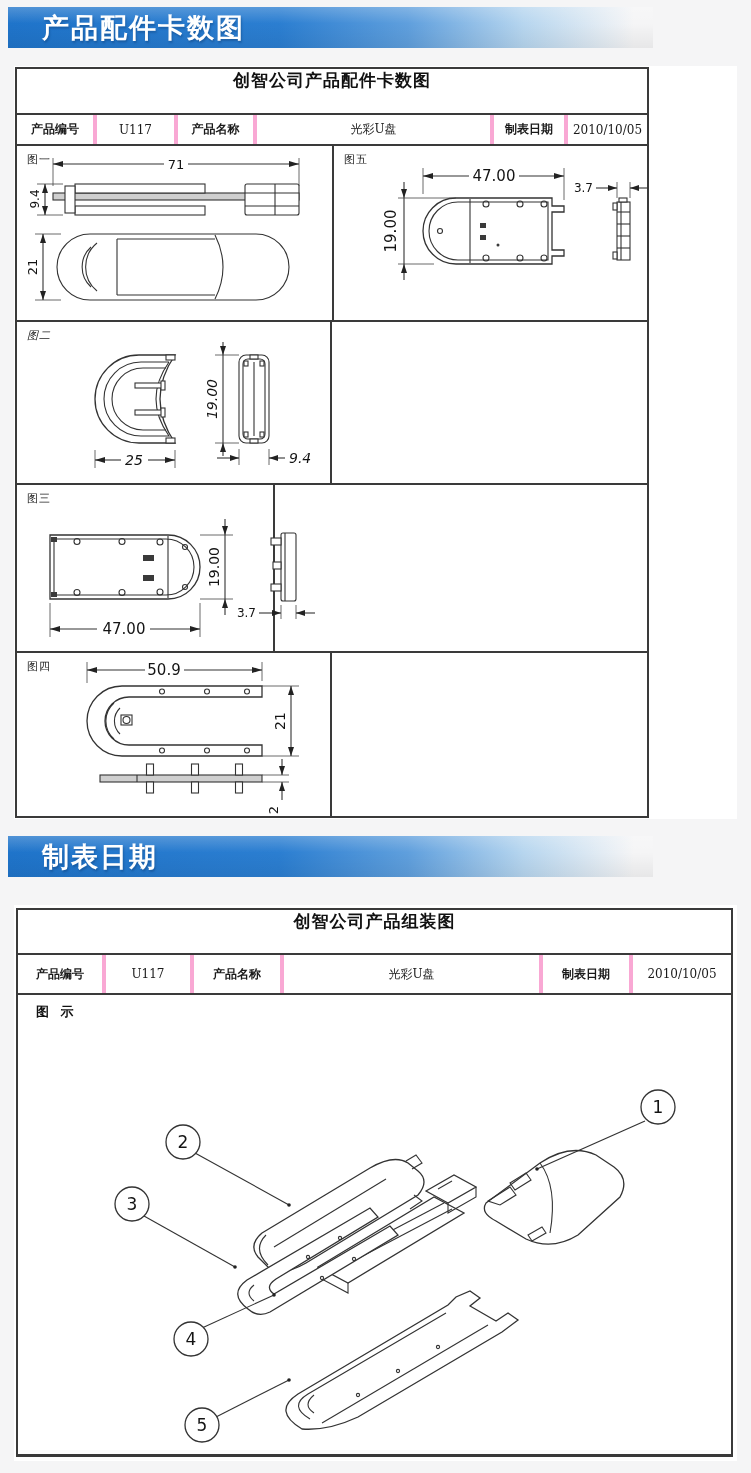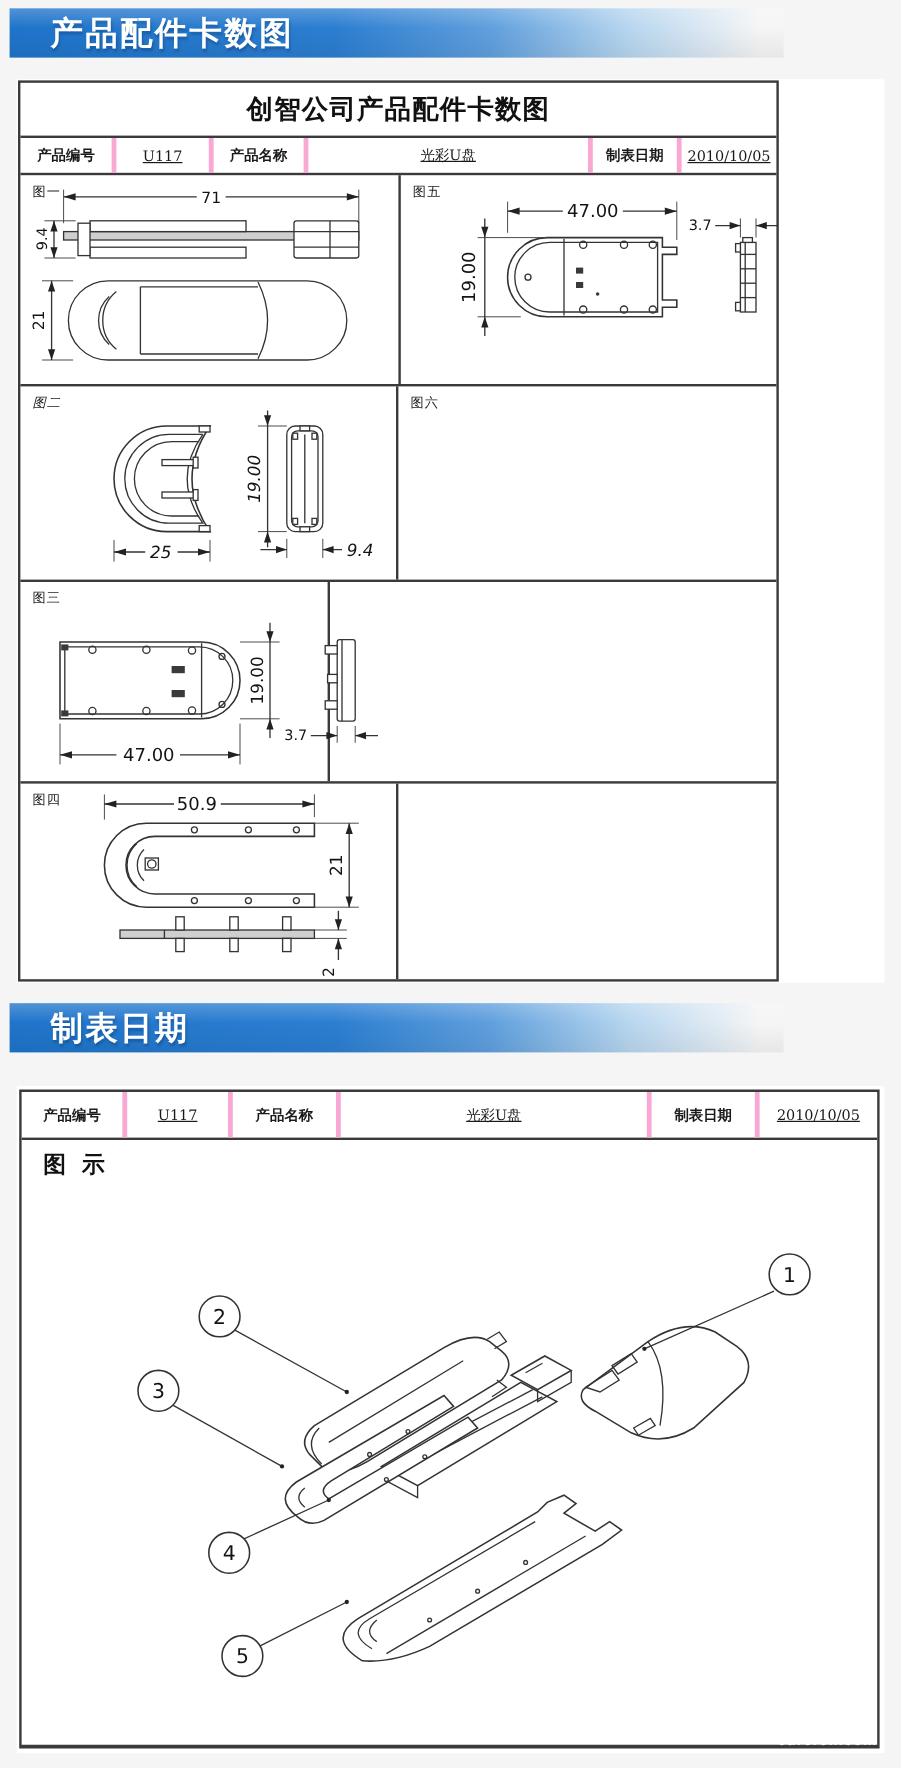--- a/index.html
+++ b/index.html
@@ -14,32 +14,32 @@
     display:flex;align-items:center;padding-left:34px;box-sizing:border-box;
     color:#fff;font-size:27px;font-weight:bold;letter-spacing:2px;
     text-shadow:1px 2px 2px rgba(10,50,100,.35);
     background:
       linear-gradient(180deg, rgba(255,255,255,.22) 0%, rgba(255,255,255,0) 40%, rgba(0,0,0,.06) 100%),
       linear-gradient(90deg, #1f74ca 0%, #2b7ed1 42%, #5f9fdd 62%, #b7d6ef 80%, rgba(246,247,248,0) 97%);
   }
   .sheet{position:absolute;left:14px;width:723px;background:#fff;}
   .tbox{position:absolute;box-sizing:border-box;border:2px solid #3a3a3a;background:#fff;}
   .trow{box-sizing:border-box;border-bottom:2px solid #3a3a3a;display:flex;}
-  .titlerow{align-items:center;justify-content:center;font-size:22px;font-weight:bold;letter-spacing:1px;color:#111;}
+  .titlerow{justify-content:center;font-size:17px;font-weight:bold;letter-spacing:1px;color:#111;}
   .hcell{box-sizing:border-box;border-right:4px solid #f9a8d4;display:flex;align-items:center;justify-content:center;font-size:12px;font-weight:bold;color:#1a1a1a;}
   .hcell:last-child{border-right:none;}
-  .val{font-family:"DejaVu Serif","Liberation Serif",serif;font-weight:normal;text-decoration:underline;}
+  .val{font-family:"DejaVu Serif","Liberation Serif",serif;font-weight:normal;}
   .figgrid{display:flex;flex-direction:column;}
   .figrow{display:flex;box-sizing:border-box;border-bottom:2px solid #3a3a3a;}
   .figrow:last-child{border-bottom:none;}
   .figcell{position:relative;box-sizing:border-box;}
   .figcell.l{border-right:2px solid #3a3a3a;}
   .figlabel{position:absolute;left:10px;top:6px;font-size:11px;color:#222;letter-spacing:1px;}
   .bodyarea{position:relative;}
-  .ill-label{position:absolute;left:18px;top:8px;font-size:19px;font-weight:bold;letter-spacing:4px;color:#111;}
+  .ill-label{position:absolute;left:18px;top:8px;font-size:13px;font-weight:bold;letter-spacing:4px;color:#111;}
   svg{display:block;}
   svg .ln{stroke:#333;stroke-width:1.1;fill:none;}
   svg .ln2{stroke:#333;stroke-width:1.3;fill:#fff;}
   svg .thin{stroke:#444;stroke-width:.8;fill:none;}
   svg .fw{fill:#fff;}
   svg .fg{fill:#cfcfcf;}
   svg .fd{fill:#3a3a3a;stroke:none;}
   svg .ar{fill:#222;stroke:none;}
   svg text{font-family:"DejaVu Sans","Liberation Sans",sans-serif;fill:#141414;}
   .dim13{font-size:13px;} .dim14{font-size:14px;} .dim15{font-size:15px;} .dim12{font-size:12px;}
@@ -215,23 +215,20 @@
 
             <line class="thin" x1="222" y1="127" x2="222" y2="143"></line>
               <line class="thin" x1="252" y1="127" x2="252" y2="143"></line>
             <line class="ln" x1="200" y1="136" x2="222" y2="136"></line>
               <line class="ln" x1="252" y1="136" x2="268" y2="136"></line>
             <path class="ar" d="M222,136 l-9,-3 v6 z"></path>
               <path class="ar" d="M252,136 l9,-3 v6 z"></path>
             <text class="dim14" x="272" y="141" text-anchor="start">9.4</text>
           </svg>
         </div>
-        <div class="figcell" style="flex:1;">
-          <span class="figlabel">图六</span>
-        </div>
       </div>
 
       <div class="figrow" style="height:168px;">
         <div class="figcell l" style="width:258px;">
           <span class="figlabel">图三</span>
           <svg viewBox="0 0 315 166" width="315" height="166">
 
             <path class="ln2" d="M 33,50 L 151,50 A 32 32 0 0 1 151,114 L 33,114 Z"></path>
             <path class="ln" d="M 37,54 L 149,54 A 28 28 0 0 1 149,110 L 37,110 Z"></path>
             <line class="ln" x1="151" y1="51" x2="151" y2="113"></line>
@@ -338,20 +335,23 @@
   </div>
 </div>
 
 <div class="banner" style="top:836px;">
   <span>制表日期</span>
 </div>
 
 <div class="sheet" style="top:905px;height:556px;">
   <div class="tbox" style="left:2px;top:3px;width:717px;height:549px;border-bottom-width:3px;">
 
+    <div class="trow titlerow" style="height:45px;">
+      <span>创智公司产品组装图</span>
+    </div>
 
     <div class="trow" style="height:40px;">
       <div class="hcell" style="width:88px;">产品编号</div>
       <div class="hcell val" style="width:88px;">U117</div>
       <div class="hcell" style="width:90px;">产品名称</div>
       <div class="hcell val" style="width:259px;">光彩U盘</div>
       <div class="hcell" style="width:90px;">制表日期</div>
       <div class="hcell val" style="flex:1;">2010/10/05</div>
     </div>
 

